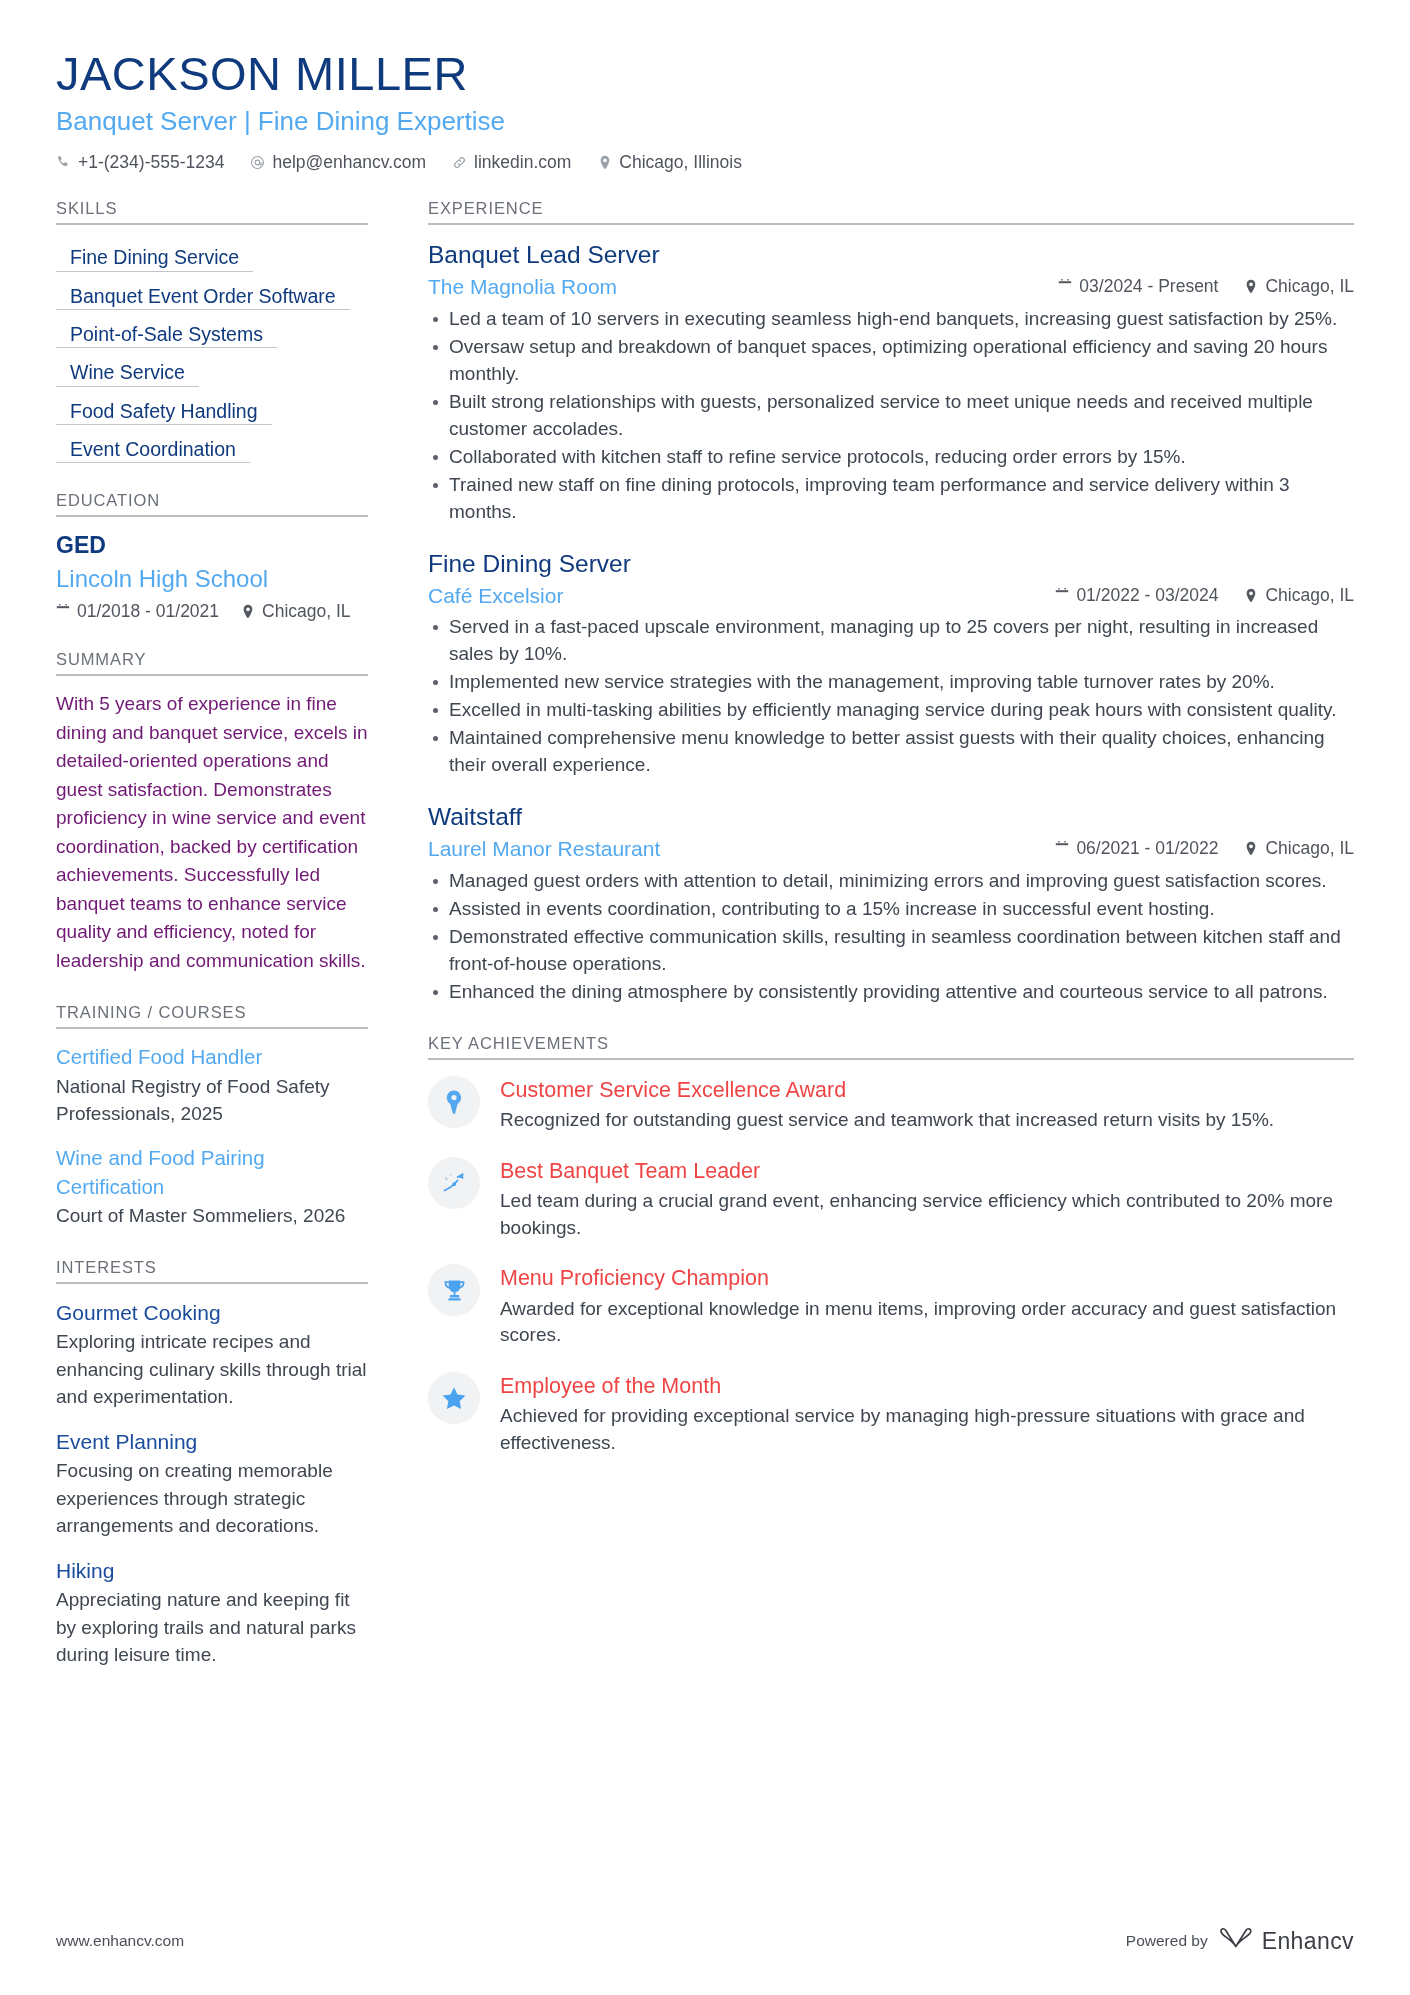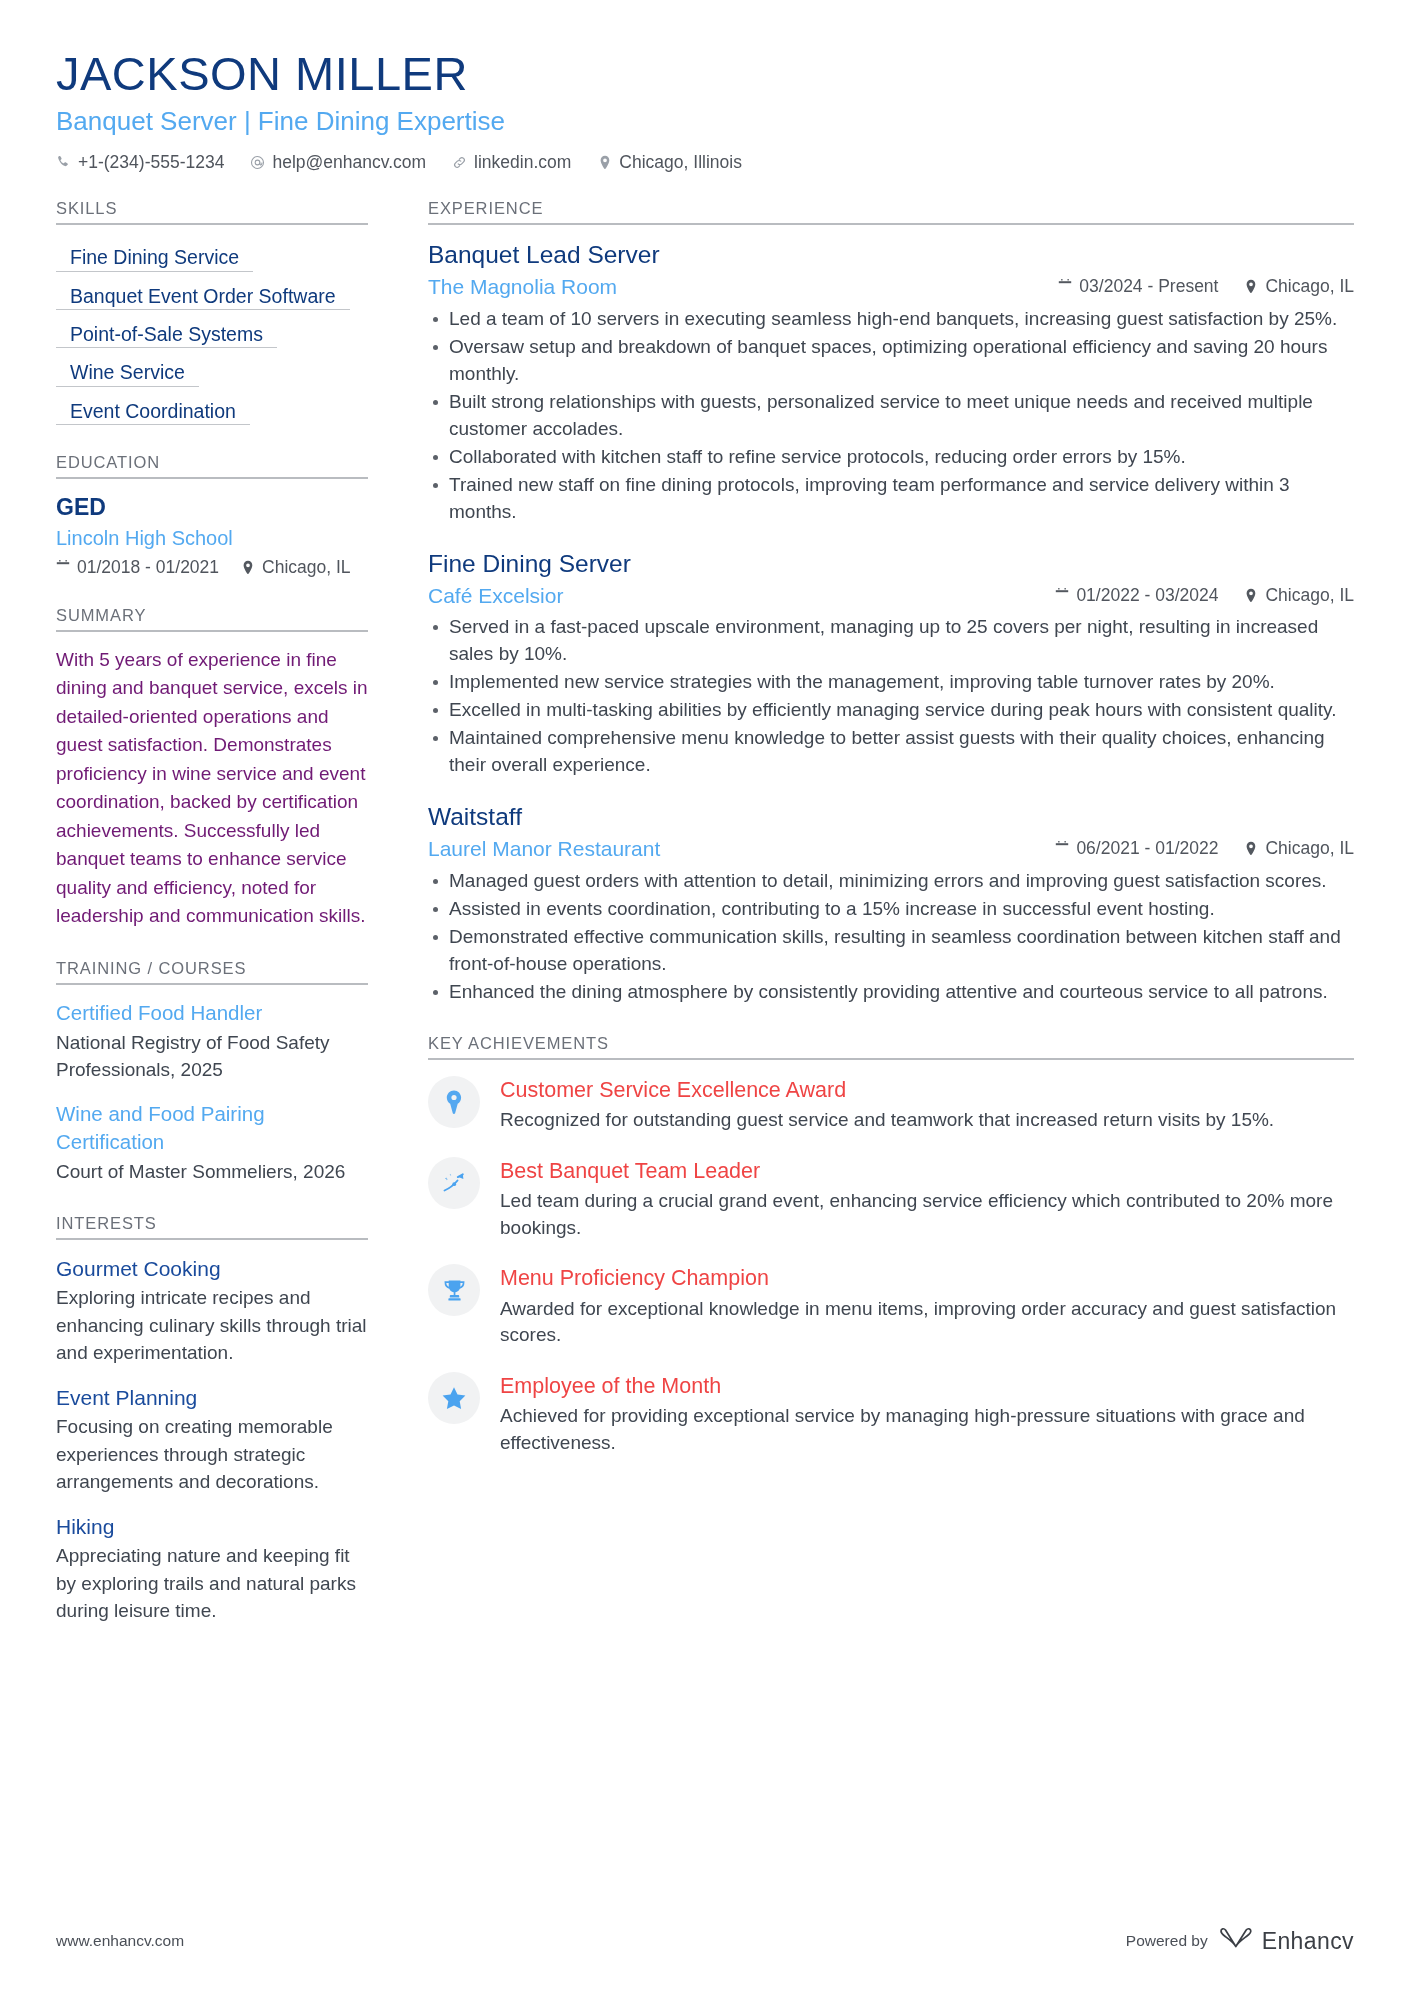--- a/index.html
+++ b/index.html
@@ -107,21 +107,21 @@
   }
 
   
   .edu-degree {
     font-size: 23px;
     color: #0f3a7d;
     font-weight: 700;
     line-height: 1.3;
   }
   .edu-school {
-    font-size: 20px;
+    font-size: 24px;
     color: #53a9f0;
     line-height: 1.45;
     margin-top: 1px;
   }
   .meta-row {
     display: flex;
     align-items: center;
     gap: 0 22px;
     font-size: 17.5px;
     color: #50555d;
@@ -355,20 +355,21 @@
     <div class="col-left">
 
       <div class="section">
         <div class="section-title">SKILLS</div>
         <div class="section-rule"></div>
         <div id="skills-list">
             <div class="skill-item"><span class="skill-pill">Fine Dining Service</span></div>
             <div class="skill-item"><span class="skill-pill">Banquet Event Order Software</span></div>
             <div class="skill-item"><span class="skill-pill">Point-of-Sale Systems</span></div>
             <div class="skill-item"><span class="skill-pill">Wine Service</span></div>
+            <div class="skill-item"><span class="skill-pill">Food Safety Handling</span></div>
             <div class="skill-item"><span class="skill-pill">Event Coordination</span></div>
           </div>
       </div>
 
       <div class="section">
         <div class="section-title">EDUCATION</div>
         <div class="section-rule"></div>
         <div id="education-list">
             <div class="edu-block">
               <div class="edu-degree">GED</div>

